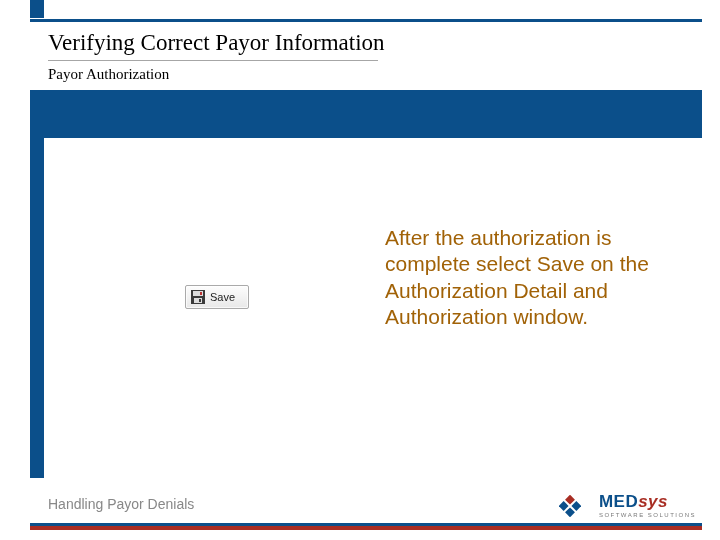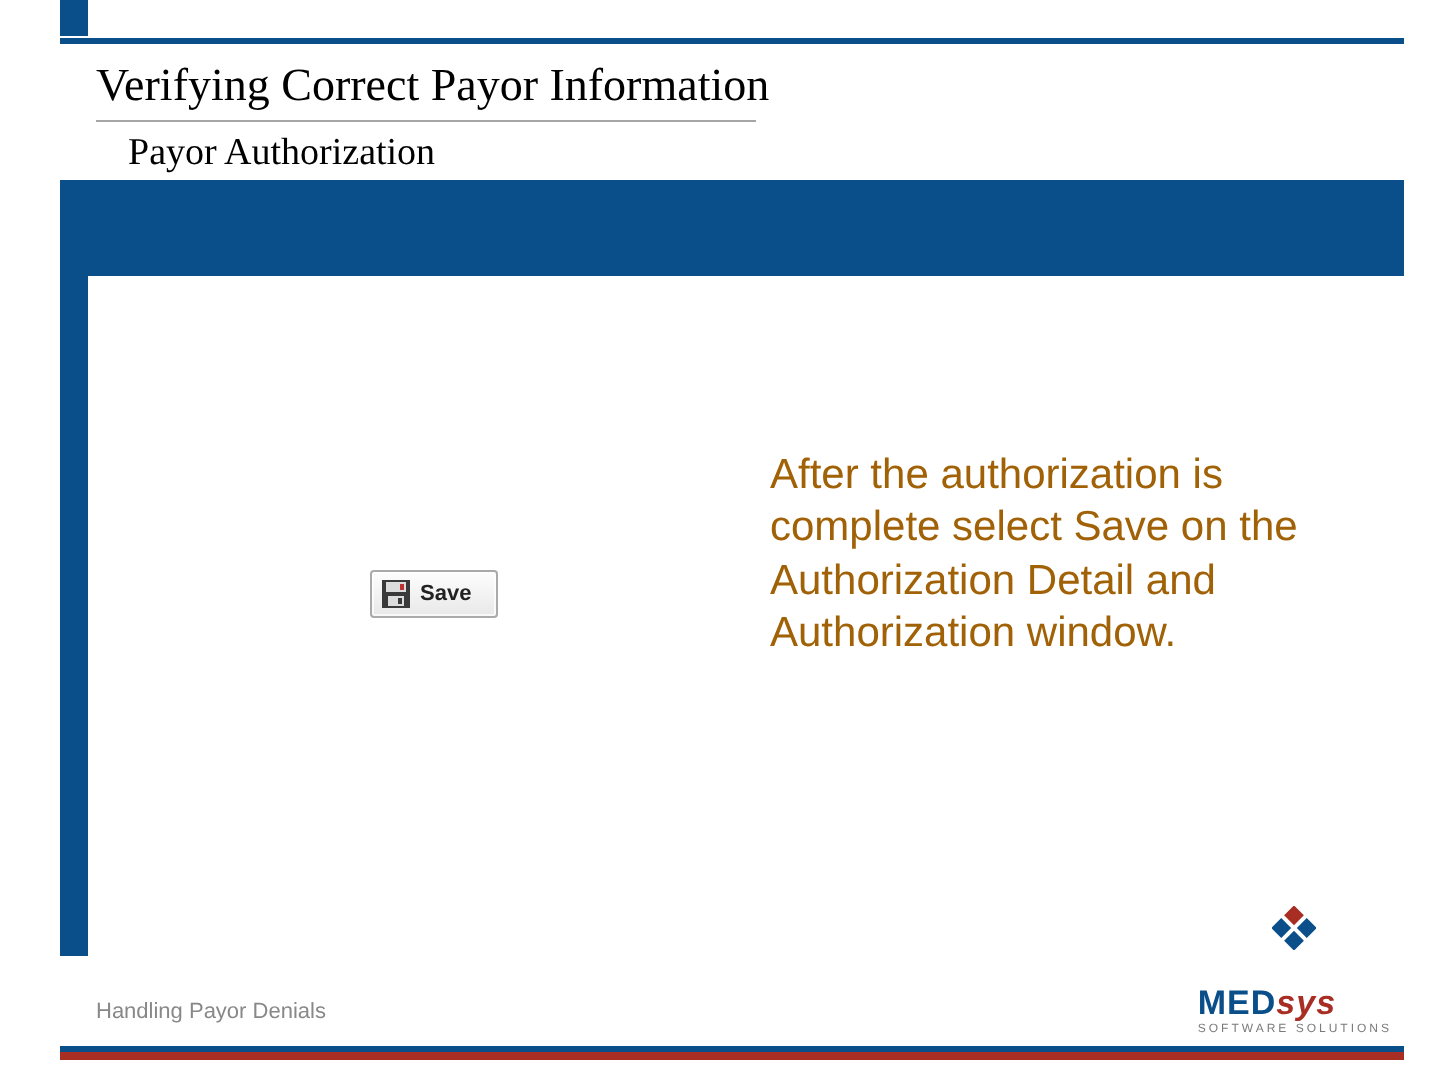--- a/index.html
+++ b/index.html
@@ -34,23 +34,22 @@
   .title-underline {
     position: absolute;
     left: 48px; top: 60px;
     width: 330px; height: 1px;
     background: rgba(0,0,0,0.35);
   }
   .subtitle {
     position: absolute;
     left: 48px; top: 66px;
     font-family: "Times New Roman", Times, serif;
-    font-size: 19px;
+    font-size: 15px;
     color: #000;
-    margin-left: 16px;
   }
   
   .band {
     position: absolute;
     left: 30px; right: 18px;
     top: 90px; height: 48px;
     background: #0b4f8a;
   }
   .band-left {
     position: absolute;
@@ -64,21 +63,21 @@
     left: 185px; top: 285px;
     width: 64px; height: 24px;
     border: 1px solid #aaa;
     background: linear-gradient(#fdfdfd, #e8e8e8);
     border-radius: 2px;
     display: flex;
     align-items: center;
     gap: 5px;
     padding: 0 5px;
     font-size: 11px;
-    font-weight: bold;
+    font-weight: normal;
     color: #222;
     box-shadow: inset 0 0 0 1px rgba(255,255,255,0.7);
   }
   .floppy {
     width: 14px; height: 14px;
     position: relative;
   }
   .floppy svg { display: block; }
   
   .body-text {
@@ -86,21 +85,21 @@
     left: 385px; top: 225px;
     width: 300px;
     font-size: 21px;
     line-height: 1.25;
     color: #a16207;
   }
   
   .footer-label {
     position: absolute;
     left: 48px; bottom: 28px;
-    font-size: 11px;
+    font-size: 14px;
     color: #888;
   }
   .footer-rule-blue {
     position: absolute;
     left: 30px; right: 18px;
     bottom: 14px; height: 3px;
     background: #0b4f8a;
   }
   .footer-rule-red {
     position: absolute;
@@ -108,21 +107,20 @@
     bottom: 10px; height: 4px;
     background: #a82d23;
   }
   
   .logo {
     position: absolute;
     right: 24px; bottom: 22px;
     display: flex;
     align-items: center;
     gap: 18px;
-    flex-direction: column;
   }
   .logo-mark {
     width: 22px; height: 22px;
     position: relative;
   }
   .logo-text {
     display: flex; flex-direction: column; line-height: 1;
   }
   .logo-word { font-weight: 900; letter-spacing: 0.5px; font-size: 17px; }
   .logo-word .med { color: #0b4f8a; }

